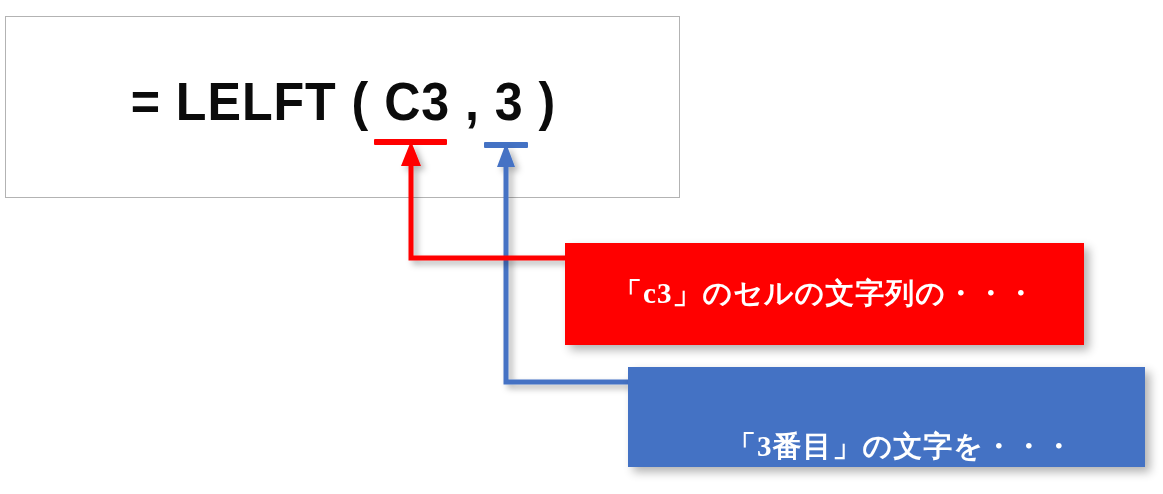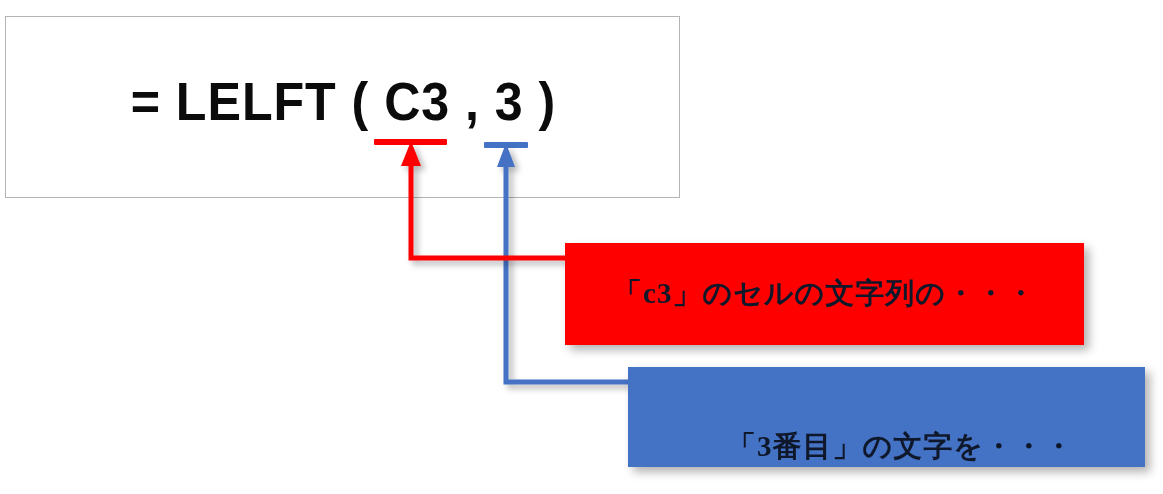--- a/index.html
+++ b/index.html
@@ -79,21 +79,21 @@
     pointer-events: none;
   }
 
   
   .callout {
     position: absolute;
     display: flex;
     align-items: center;
     justify-content: center;
     box-sizing: border-box;
-    color: #0f172a;
+    color: #ffffff;
     font-family: "Liberation Serif", serif;
     font-weight: bold;
     font-size: 29px;
     letter-spacing: 1px;
     text-align: center;
     box-shadow: 5px 5px 9px rgba(0, 0, 0, 0.30);
   }
   .callout-red {
     left: 565px;
     top: 243px;

